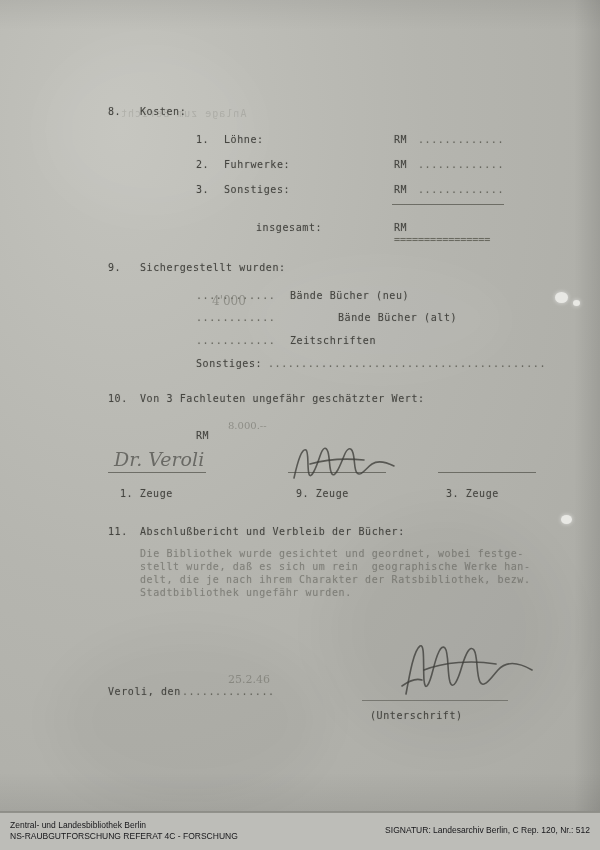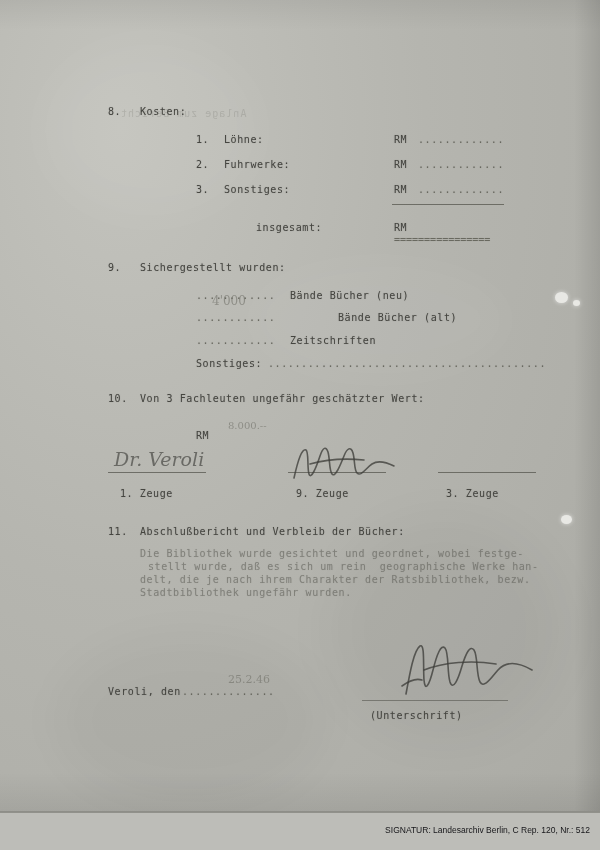--- a/index.html
+++ b/index.html
@@ -226,37 +226,41 @@
     </svg>
 
     <div class="ln" style="left:120px; top:486px;">1. Zeuge</div>
     <div class="ln" style="left:296px; top:486px;">9. Zeuge</div>
     <div class="ln" style="left:446px; top:486px;">3. Zeuge</div>
 
     <div class="ln" style="left:108px; top:524px;">11.</div>
     <div class="ln" style="left:140px; top:524px;">Abschlußbericht und Verbleib der Bücher:</div>
 
     <div class="ln vfaint" style="left:140px; top:546px;">Die Bibliothek wurde gesichtet und geordnet, wobei festge-</div>
-    <div class="ln vfaint" style="left:148px; top:559px;">stellt wurde, daß es sich um rein  geographische Werke han-</div>
+    <div class="ln vfaint" style="left:140px; top:559px;">stellt wurde, daß es sich um rein  geographische Werke han-</div>
     <div class="ln vfaint" style="left:140px; top:572px;">delt, die je nach ihrem Charakter der Ratsbibliothek, bezw.</div>
     <div class="ln vfaint" style="left:140px; top:585px;">Stadtbibliothek ungefähr wurden.</div>
 
     <div class="ln" style="left:108px; top:684px;">Veroli, den</div>
     <div class="ln faint" style="left:182px; top:684px;">..............</div>
     <div class="hand hand-pencil" style="left:228px; top:672px; font-size:11px; font-style:normal;">25.2.46</div>
 
     <svg class="sig" style="left:396px; top:636px; width:150px; height:64px;" viewBox="0 0 150 64">
       <path d="M10 58 C14 36, 18 14, 24 10 C29 7, 27 30, 28 44 C29 56, 33 50, 37 34 C41 18, 45 8, 49 12 C53 17, 51 36, 54 46 C57 55, 62 44, 66 30 C70 17, 74 9, 78 14 C82 20, 80 38, 84 46 C88 53, 95 42, 102 34 C110 25, 122 26, 136 34"></path>
       <path d="M28 34 C48 26, 76 24, 100 28"></path>
       <path d="M6 50 C14 44, 20 42, 26 44"></path>
     </svg>
 
     <div class="rule thin" style="left:362px; top:700px; width:146px;"></div>
     <div class="ln" style="left:370px; top:708px;">(Unterschrift)</div>
 
   </div>
 
   <div class="footer">
     <div class="footer-sep"></div>
+    <div class="footer-left">
+      <div>Zentral- und Landesbibliothek Berlin</div>
+      <div>NS-RAUBGUTFORSCHUNG REFERAT 4C - FORSCHUNG</div>
+    </div>
     <div class="footer-right">SIGNATUR: Landesarchiv Berlin, C Rep. 120, Nr.: 512</div>
   </div>
 
 </div>
 
 </body></html>

